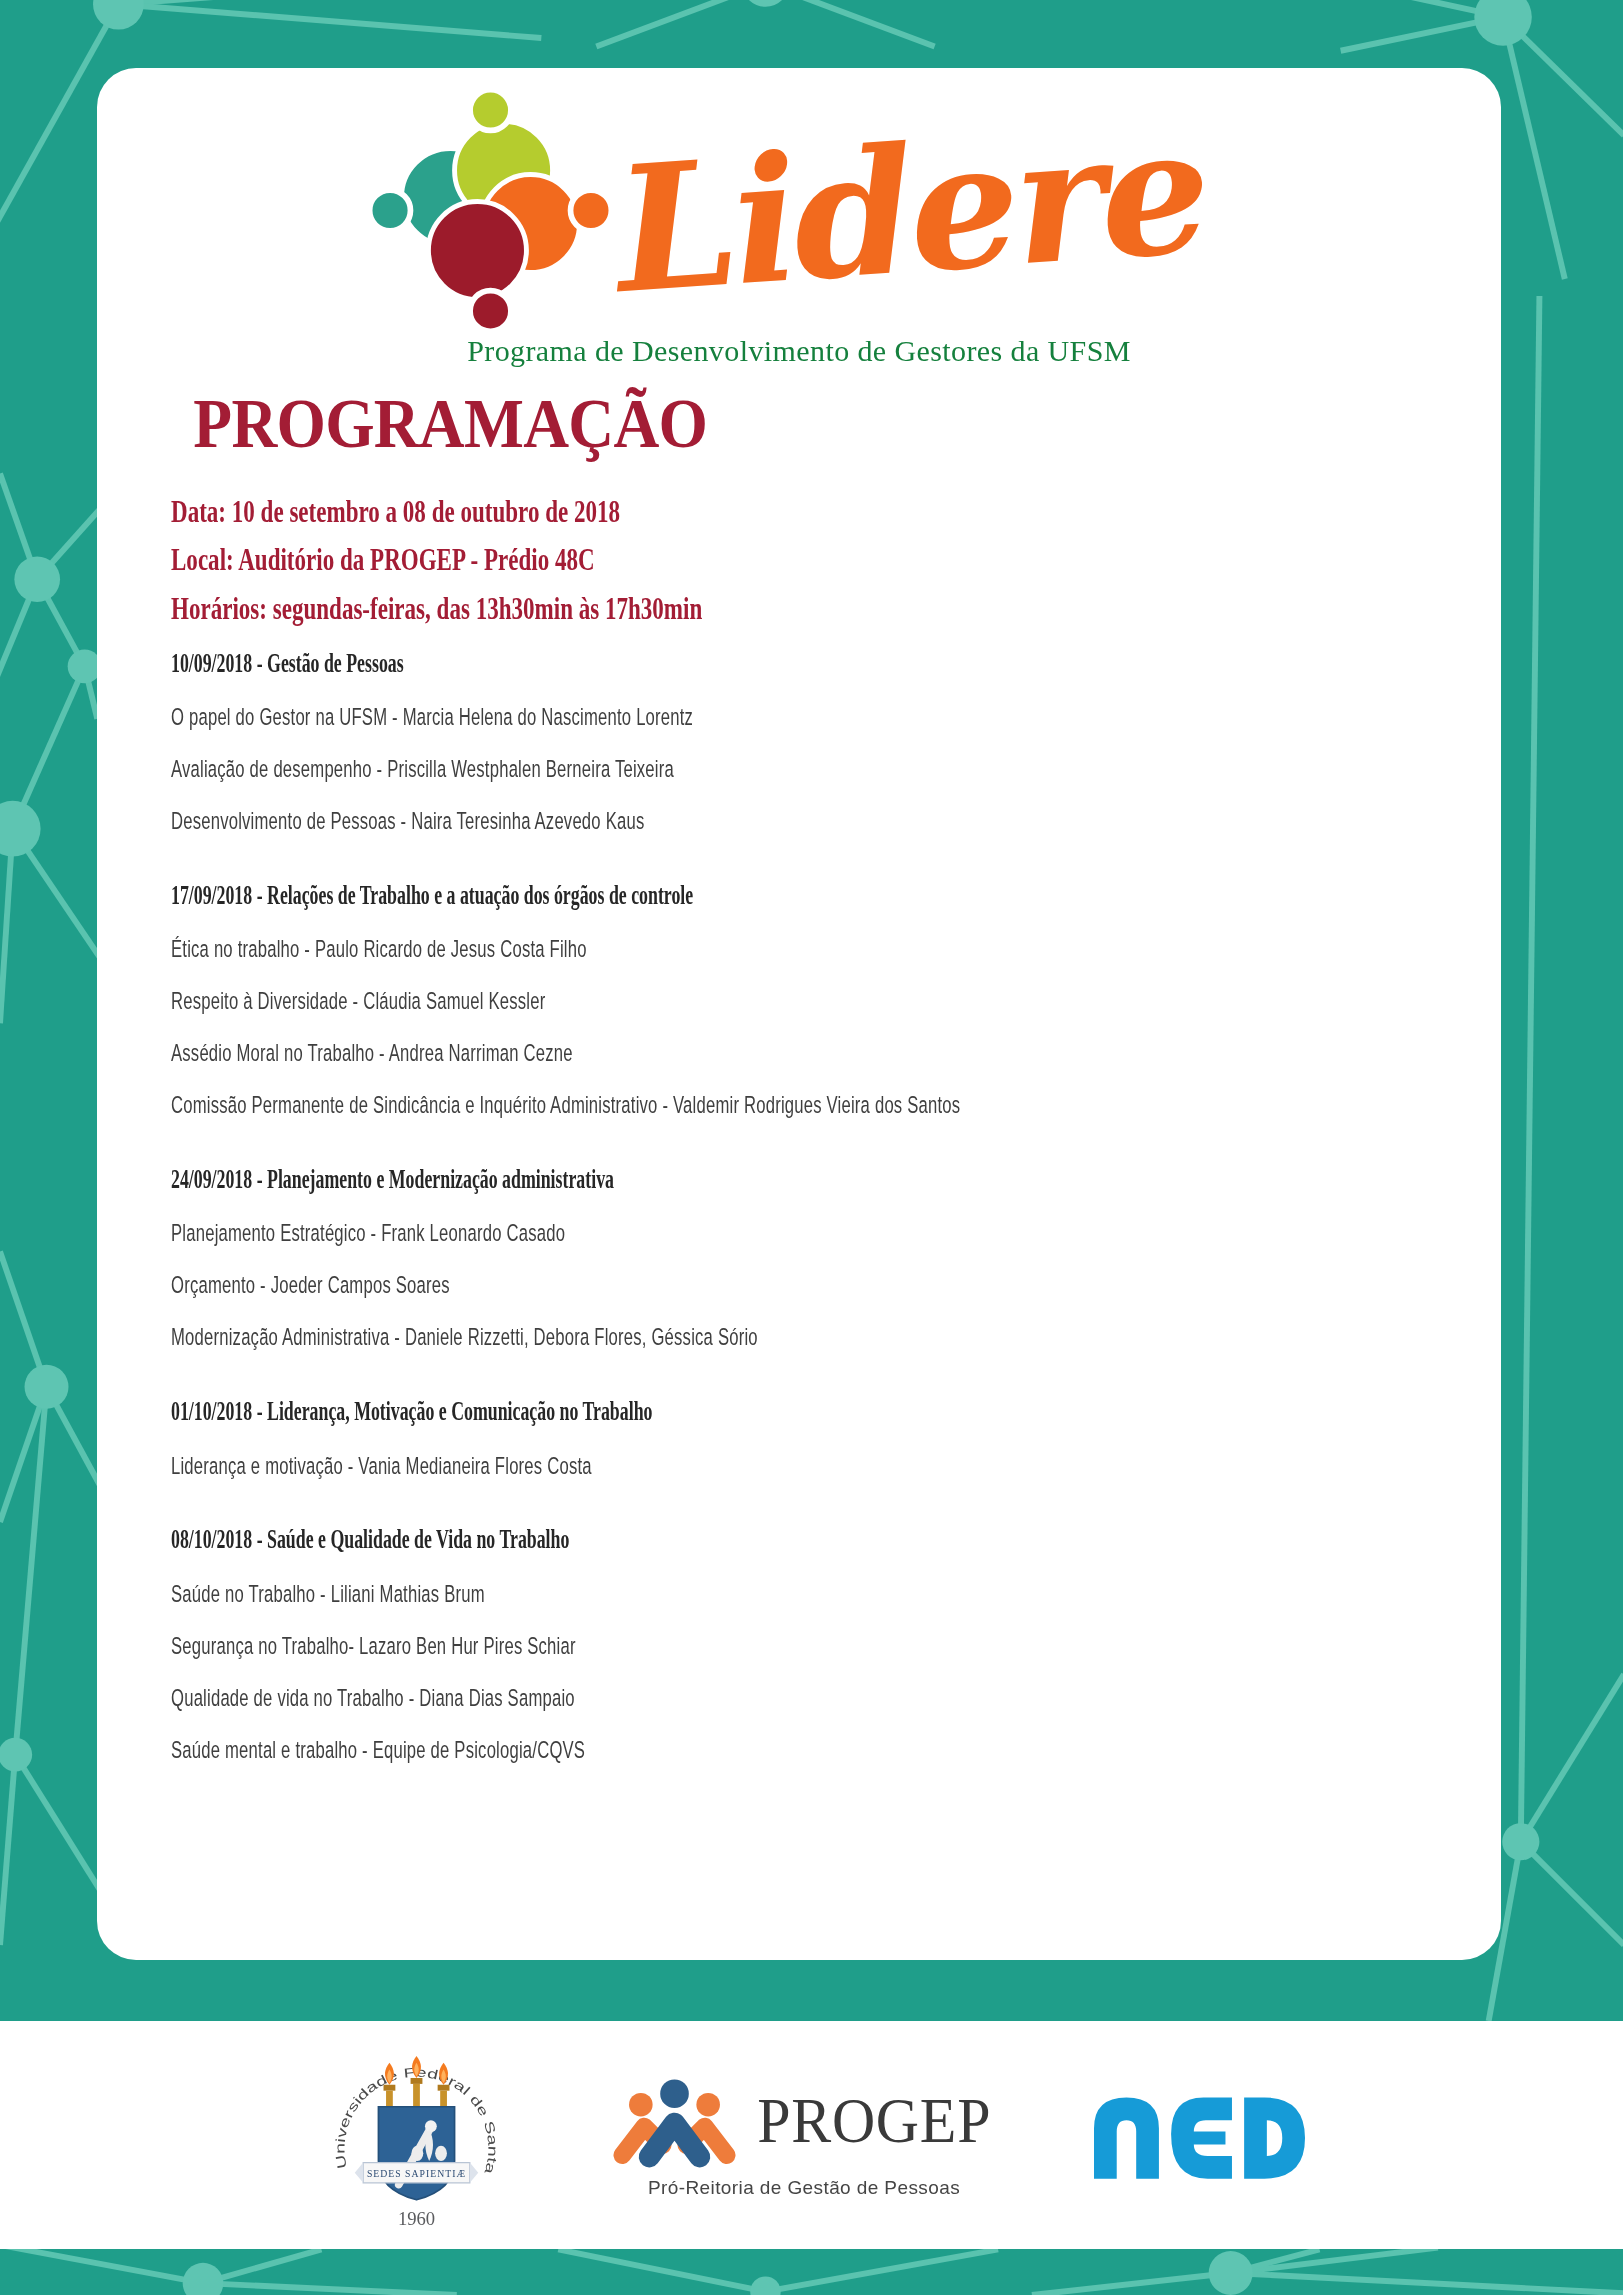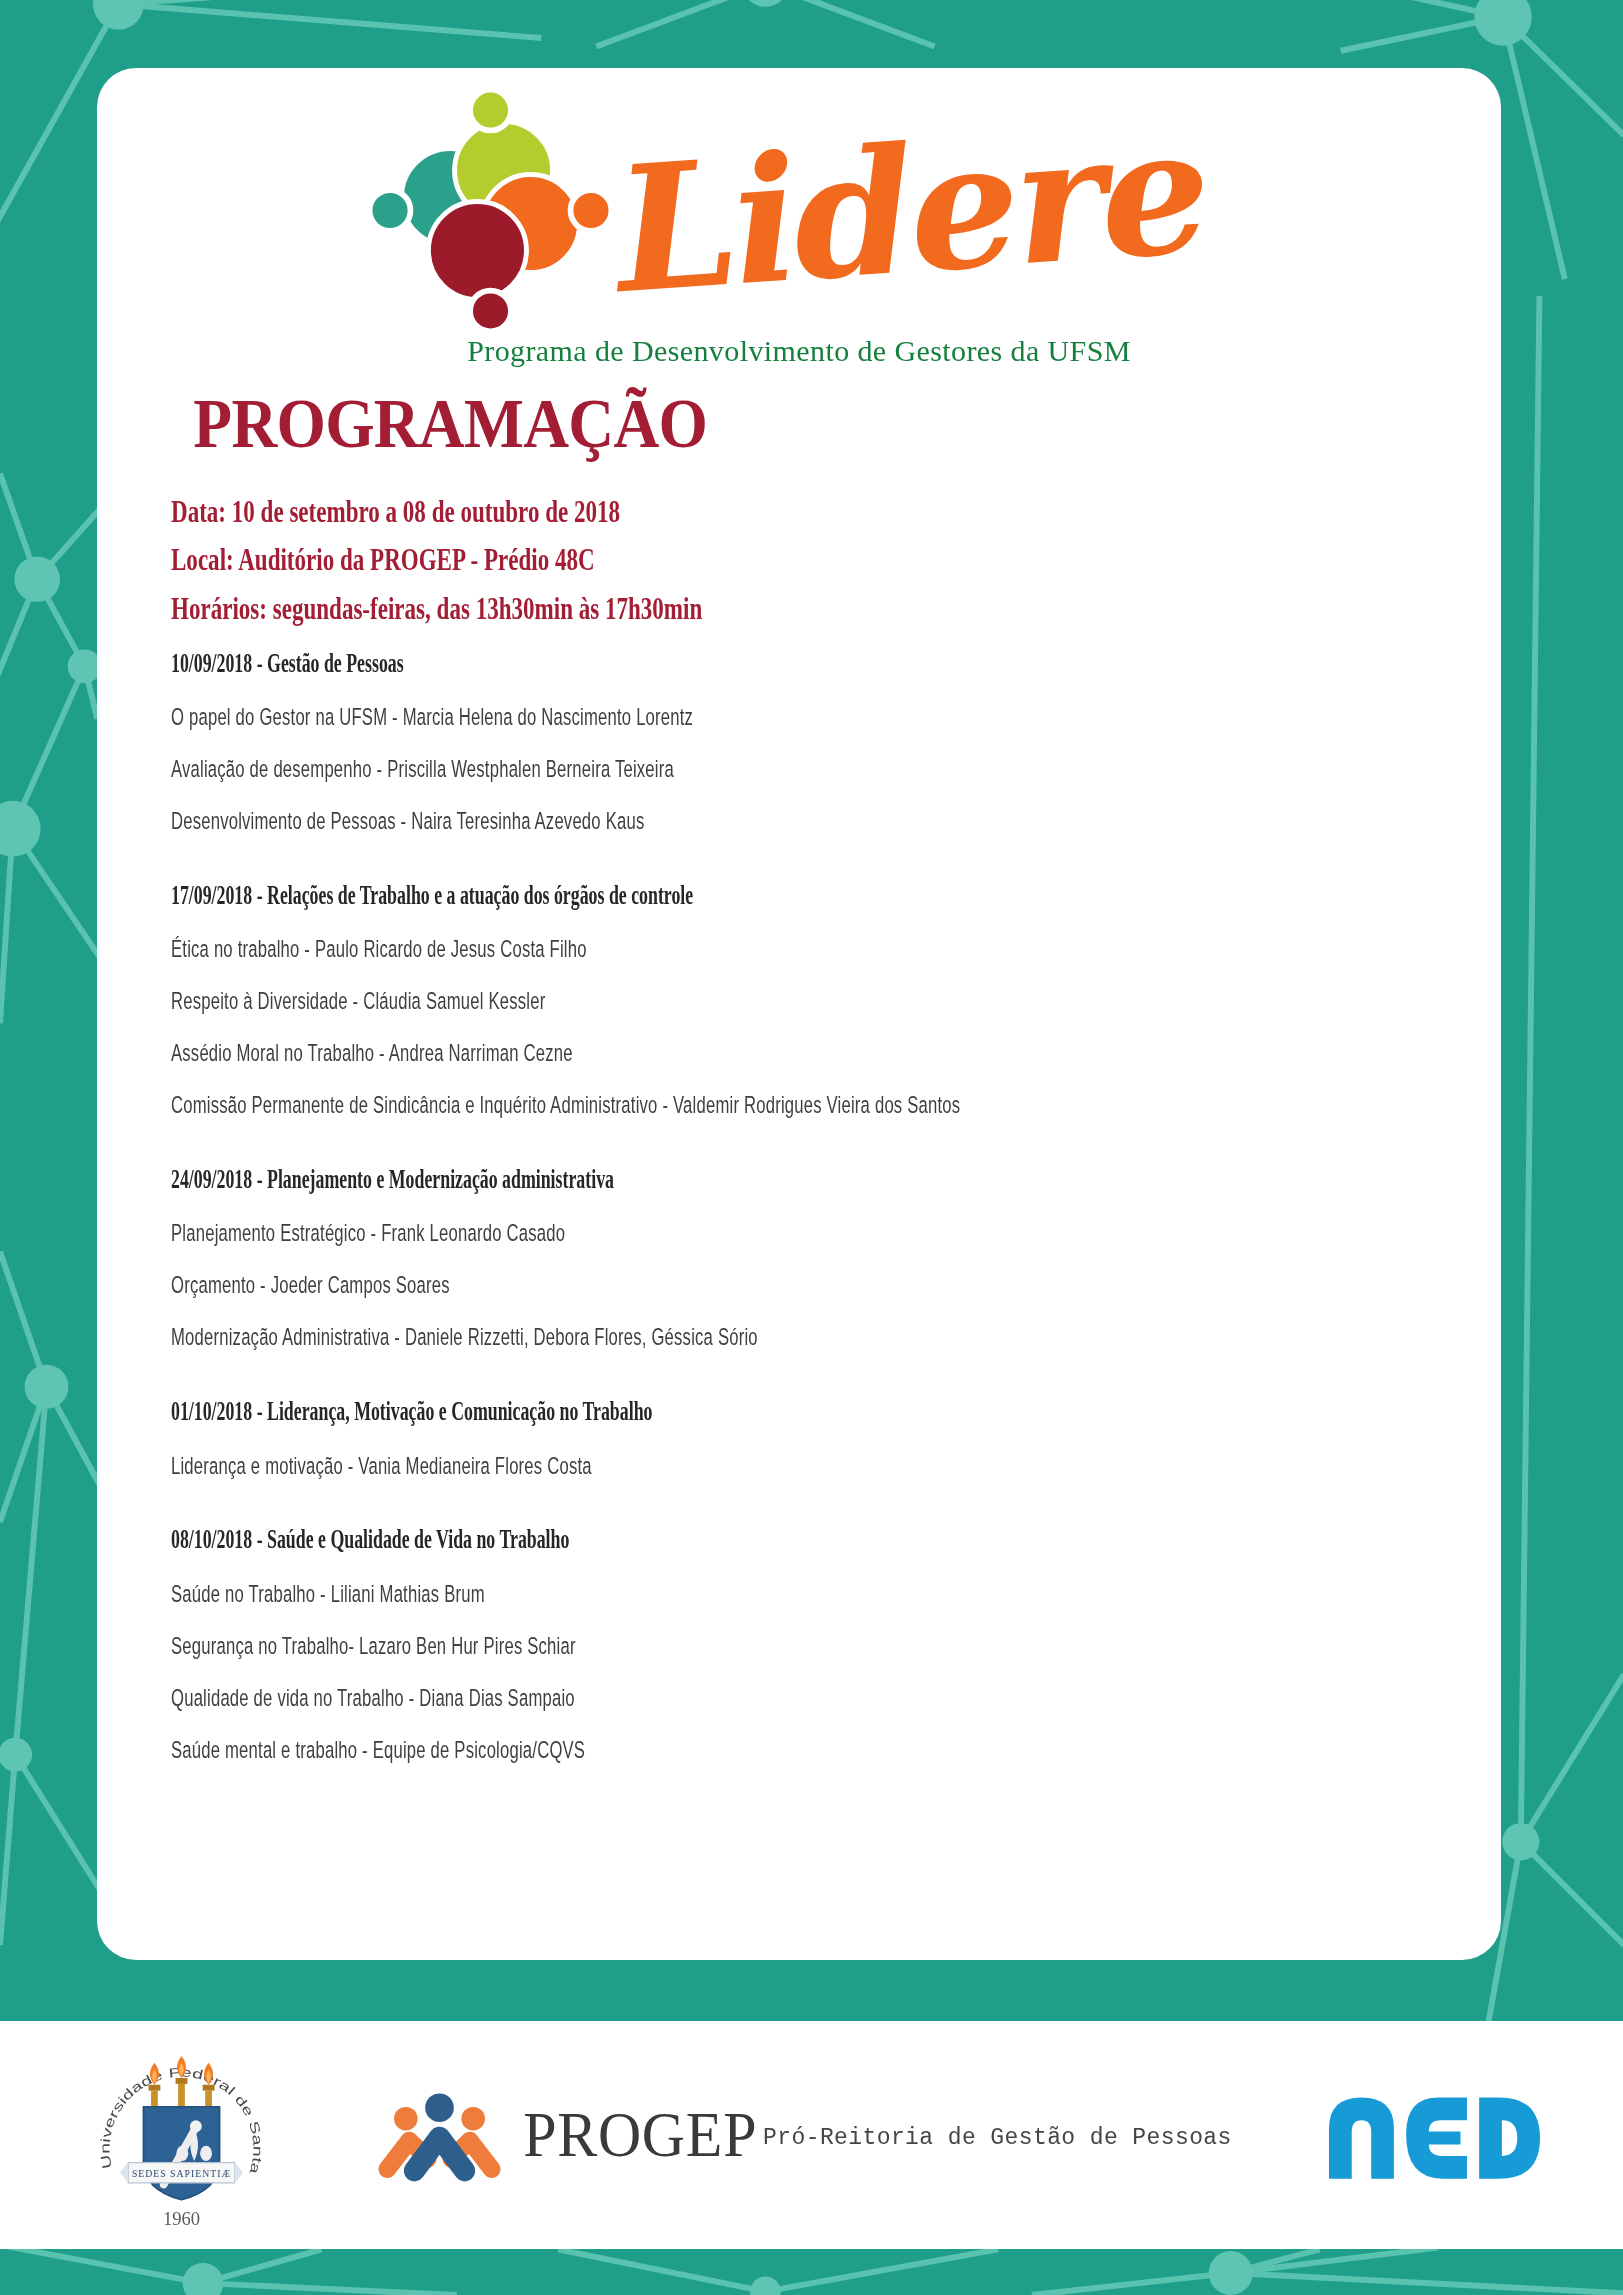--- a/index.html
+++ b/index.html
@@ -59,28 +59,28 @@
     display:inline-block;font-family:"Liberation Sans",sans-serif;
     font-size:24.5px;color:#3F3F3F;transform:scaleX(0.68);transform-origin:left;
     white-space:nowrap;letter-spacing:0.3px;
   }
 
   
   .footer-band{
     position:absolute;left:0;top:2021px;width:1624px;height:228px;background:#ffffff;
     z-index:2;display:flex;align-items:center;justify-content:center;gap:97px;
   }
-  .progep-block{display:flex;flex-direction:row;align-items:center;}
+  .progep-block{display:flex;flex-direction:column;align-items:center;}
   .progep-top{display:flex;align-items:center;gap:13.5px;}
   .progep-name{
     display:inline-block;font-family:"Liberation Serif",serif;font-size:63px;
     color:#3A3A3A;letter-spacing:0.8px;transform:scaleX(0.95);line-height:1;
   }
   .progep-subtitle{
-    font-family:Liberation Mono, monospace;font-size:23px;color:#454545;
+    font-family:Liberation Sans, sans-serif;font-size:19px;color:#454545;
     margin-top:5px;letter-spacing:0.4px;
   }
 </style>
 </head>
 <body>
 
 <svg class="bg-svg" viewBox="0 0 1920 2714" preserveAspectRatio="none">
   <rect x="0" y="0" width="1920" height="2714" fill="#1F9E8A"></rect>
   <g stroke="#5EC5B2" stroke-width="7" fill="none" opacity="0.95">
     <line x1="140" y1="5" x2="-30" y2="310"></line>

